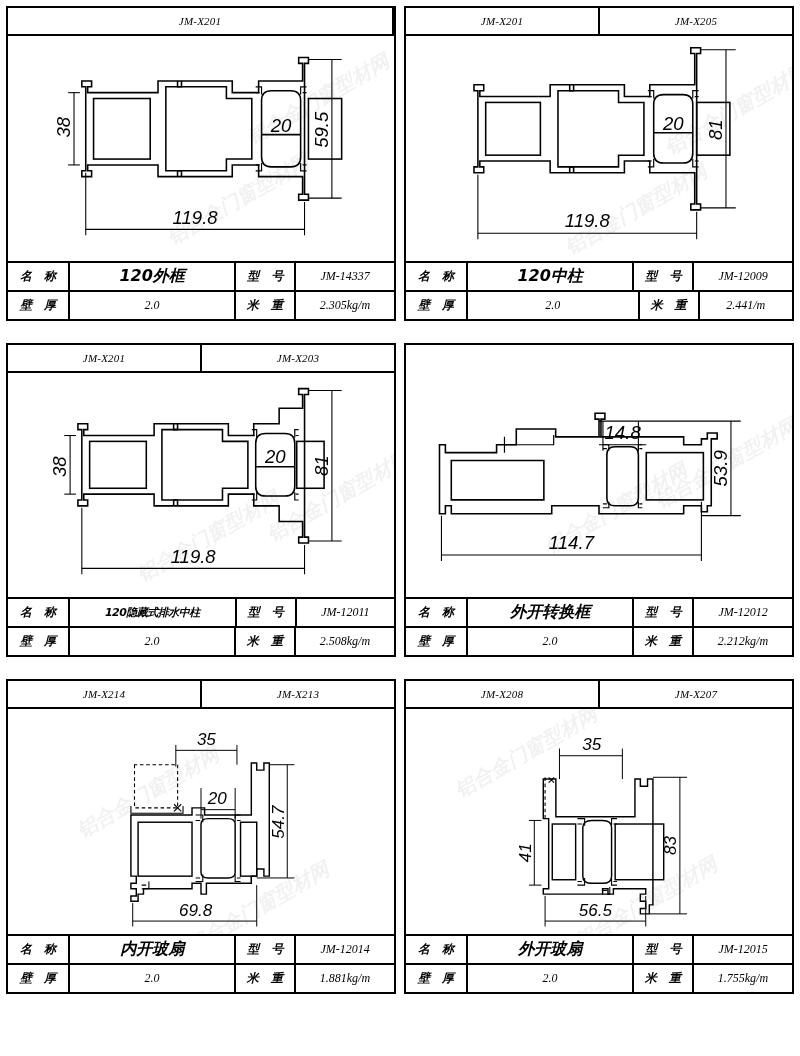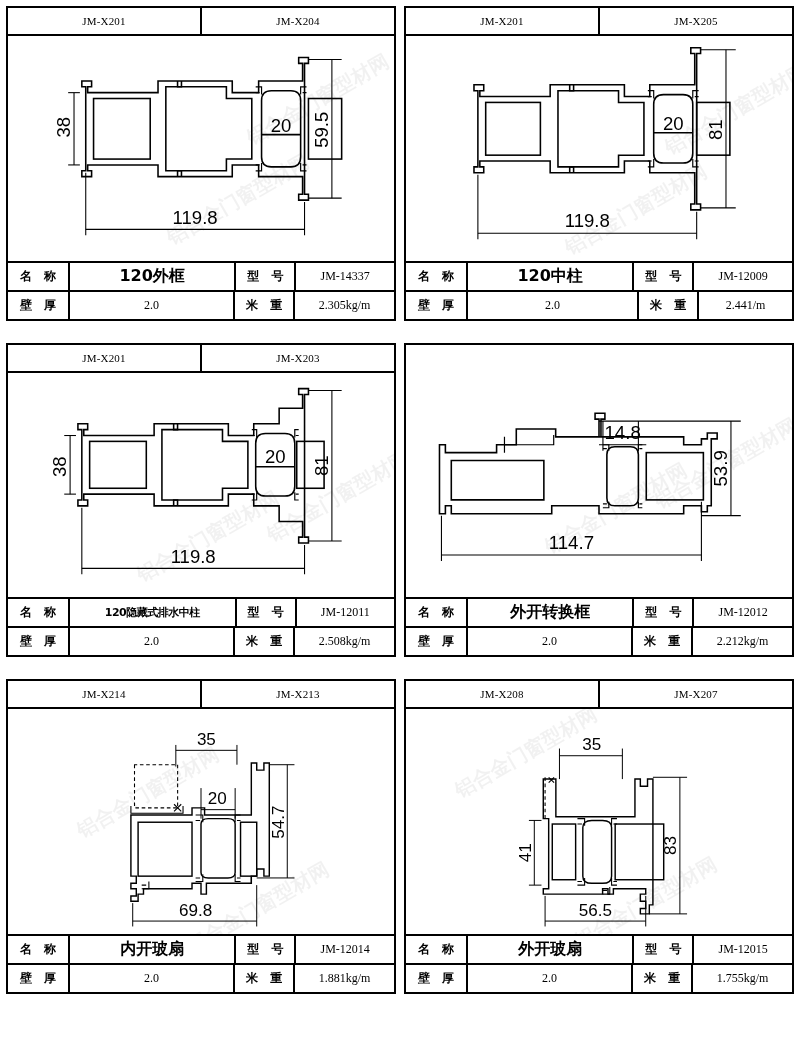--- a/index.html
+++ b/index.html
@@ -11,20 +11,21 @@
   }
   .sheet{
     position:relative;
     width:800px;height:996px;
     box-sizing:border-box;
     padding:6px 6px 2px 6px;
     display:grid;
     grid-template-columns:1fr 1fr;
     grid-template-rows:1fr 1fr 1fr;
     gap:22px 8px;
+    font-style:italic;
   }
   .panel{
     position:relative;
     border:2px solid #000;
     box-sizing:border-box;
     display:flex;
     flex-direction:column;
     background:#fff;
     overflow:hidden;
   }
@@ -123,21 +124,20 @@
   .dimtxt{font-family:"Liberation Sans","DejaVu Sans",sans-serif;font-size:19px;fill:#000;}
 </style>
 </head>
 <body>
 
 <div class="sheet">
 
   <div class="panel">
     <div class="code-row">
       <div class="code-cell first">JM-X201</div>
-      <div class="code-cell">JM-X204</div>
     </div>
     <div class="draw">
       <svg viewBox="0 0 392 230" preserveAspectRatio="xMidYMid meet">
 
         <path class="ln" d="M78 58 L78 52 L74 52 L74 46 L84 46 L84 52 L80 52 L80 58
                             L152 58 L152 46 L176 46 L176 52 L172 52 L172 46
                             L228 46 L228 58 L255 58 L255 46 L300 46 L300 28
                             L296 28 L296 22 L306 22 L306 28 L302 28 L302 162
                             L306 162 L306 168 L296 168 L296 162 L300 162 L300 144
                             L255 144 L255 132 L228 132 L228 144 L172 144 L172 138

